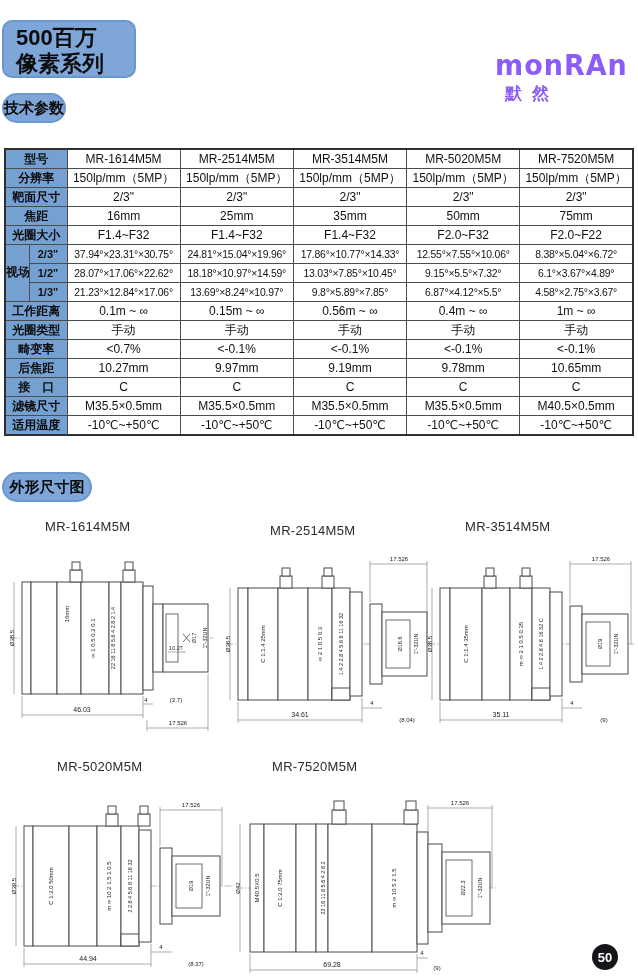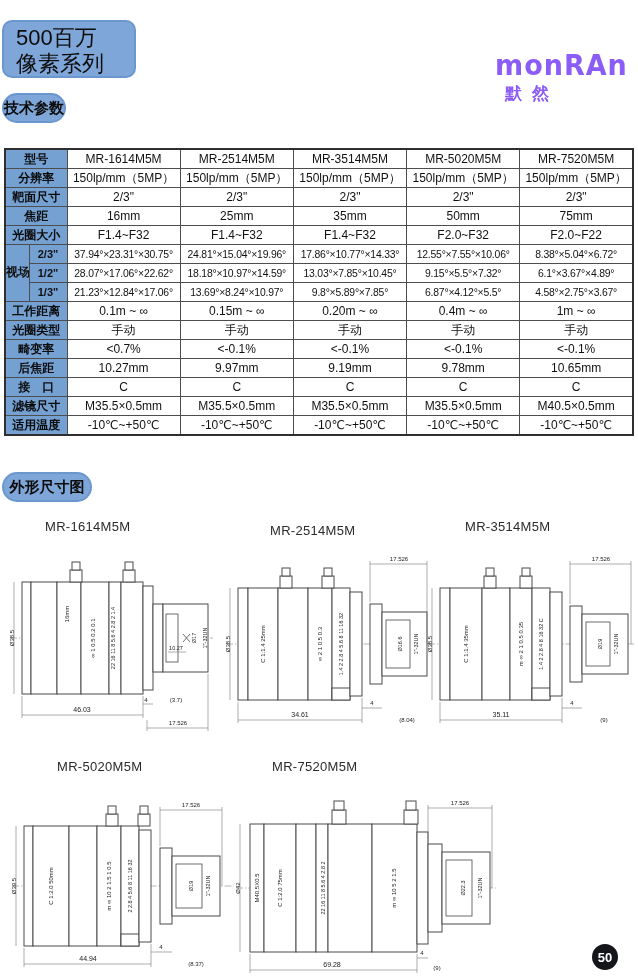--- a/index.html
+++ b/index.html
@@ -2,21 +2,21 @@
 <html><head>
 <meta charset="utf-8">
 <style>
   html,body{margin:0;padding:0;background:#fff;}
   .page{position:relative;width:638px;height:980px;background:#fff;overflow:hidden;
         font-family:"Liberation Sans","DejaVu Sans",sans-serif;color:#111;}
   
   .bluebox{position:absolute;background:#7ea6d8;border:2px solid #6b97cf;border-radius:10px;
            color:#0c0c0c;box-sizing:border-box;}
   .series-box{left:2px;top:20px;width:134px;height:58px;padding:3px 0 0 12px;
-              font-size:22px;line-height:1.18;font-weight:400;}
+              font-size:22px;line-height:1.18;font-weight:700;}
   .small-box{border-radius:15px;font-size:15px;font-weight:600;display:flex;
              align-items:center;justify-content:center;}
   .tech-box{left:2px;top:93px;width:64px;height:30px;}
   .dim-box{left:2px;top:472px;width:90px;height:30px;}
   
   .logo{position:absolute;left:495px;top:4px;width:140px;color:#8b5cf6;margin-top:48px;}
   .logo .en{font-size:27px;font-weight:800;letter-spacing:1px;line-height:1;
             transform:scaleY(1.05);font-family:"DejaVu Sans",sans-serif;}
   .logo .cn{font-size:17px;font-weight:700;letter-spacing:10px;margin-top:3px;padding-left:10px;}
   
@@ -134,21 +134,21 @@
       <td class="val">21.23°×12.84°×17.06°</td>
       <td class="val">13.69°×8.24°×10.97°</td>
       <td class="val">9.8°×5.89°×7.85°</td>
       <td class="val">6.87°×4.12°×5.5°</td>
       <td class="val">4.58°×2.75°×3.67°</td>
     </tr>
     <tr>
       <td class="lab" colspan="2">工作距离</td>
       <td>0.1m ~ ∞</td>
       <td>0.15m ~ ∞</td>
-      <td>0.20m ~ ∞</td>
+      <td>0.56m ~ ∞</td>
       <td>0.4m ~ ∞</td>
       <td>1m ~ ∞</td>
     </tr>
     <tr>
       <td class="lab" colspan="2">光圈类型</td>
       <td>手动</td>
       <td>手动</td>
       <td>手动</td>
       <td>手动</td>
       <td>手动</td>

